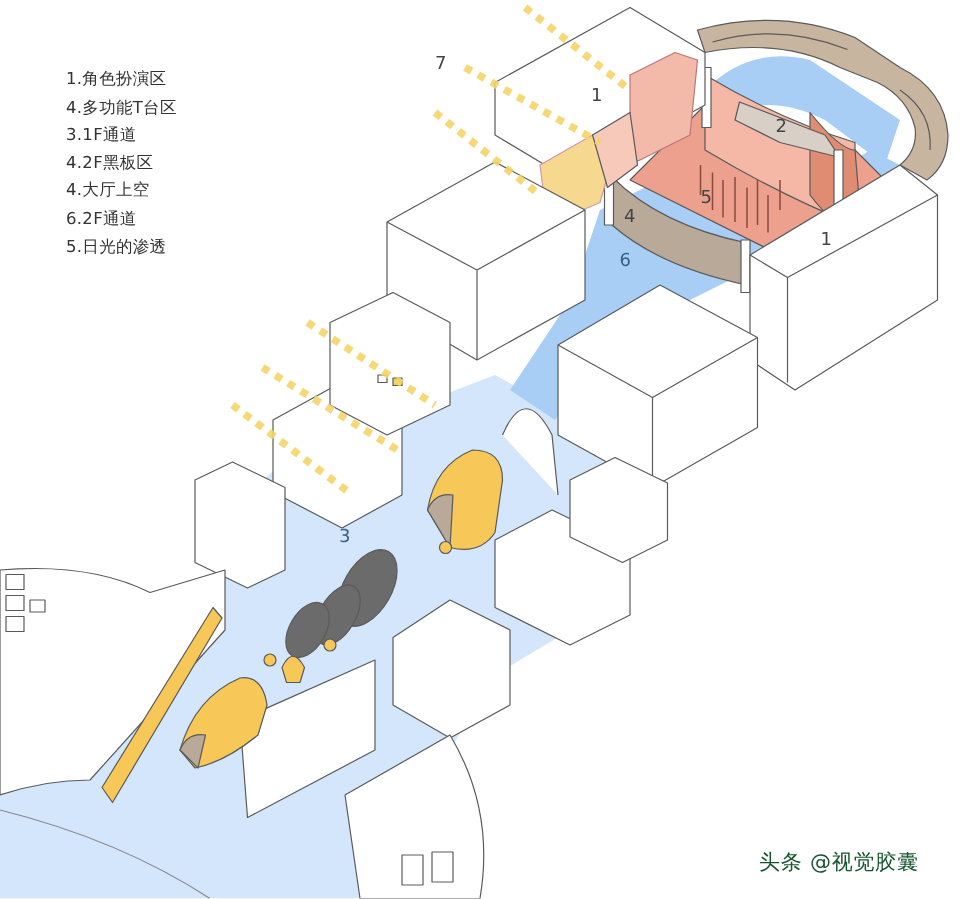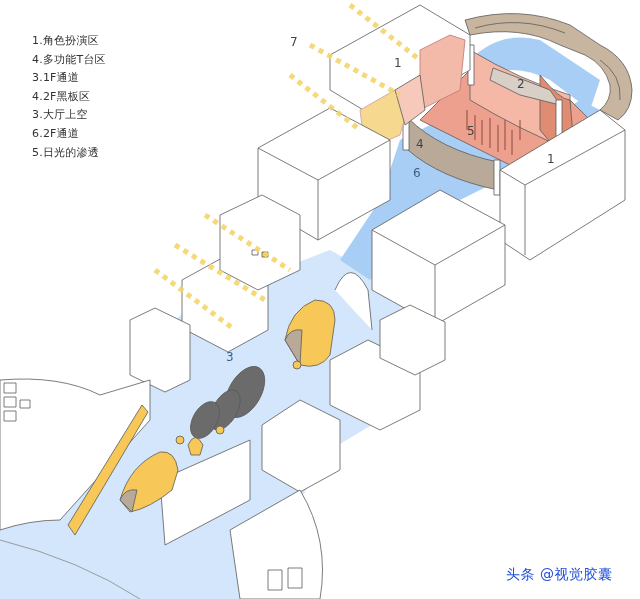--- a/index.html
+++ b/index.html
@@ -1,21 +1,21 @@
 <!DOCTYPE html>
 <html><head>
 <meta charset="utf-8">
 <style>
   html, body { margin:0; padding:0; background:#ffffff; }
   body { width:640px; height:599px; overflow:hidden; position:relative;
          font-family:"DejaVu Sans","Liberation Sans",sans-serif; }
   #diagram { position:absolute; left:0; top:0; width:640px; height:599px; }
-  .legend { position:absolute; left:32px; top:32px; margin:0; padding:0; list-style:none; }
+  .legend { position:absolute; left:32px; top:32px; margin:12px; padding:0; list-style:none; }
   .legend li { font-size:11px; color:#333; line-height:18.6px; height:18.6px; white-space:nowrap; letter-spacing:0.2px; }
-  .watermark { position:absolute; left:506px; top:566px; font-size:14px; color:#1d4ed8;
+  .watermark { position:absolute; left:506px; top:566px; font-size:14px; color:#14532d;
                text-shadow:0 0 2px #fff, 0 0 2px #fff; letter-spacing:0.5px; }
   .zone-label { position:absolute; font-size:12px; color:#444; }
   .zone-label.blue { color:#3b5f88; }
 </style>
 </head>
 <body>
 
 <svg id="diagram" viewBox="0 0 640 599" xmlns="http://www.w3.org/2000/svg">
   <g fill="none" stroke="#5a5a5a" stroke-width="0.8" stroke-linejoin="round">
 
@@ -114,21 +114,21 @@
     <circle cx="180" cy="440" r="4" fill="#f7c858"></circle>
     <circle cx="220" cy="430" r="4" fill="#f7c858"></circle>
   </g>
 </svg>
 
 <ul class="legend">
   <li>1.角色扮演区</li>
   <li>4.多功能T台区</li>
   <li>3.1F通道</li>
   <li>4.2F黑板区</li>
-  <li>3.大厅上空</li>
+  <li>4.大厅上空</li>
   <li>6.2F通道</li>
   <li>5.日光的渗透</li>
 </ul>
 
 <span class="zone-label" style="left:290px;top:35px;">7</span>
 <span class="zone-label" style="left:394px;top:56px;">1</span>
 <span class="zone-label" style="left:517px;top:77px;">2</span>
 <span class="zone-label" style="left:467px;top:124px;">5</span>
 <span class="zone-label" style="left:416px;top:137px;">4</span>
 <span class="zone-label blue" style="left:413px;top:166px;">6</span>

